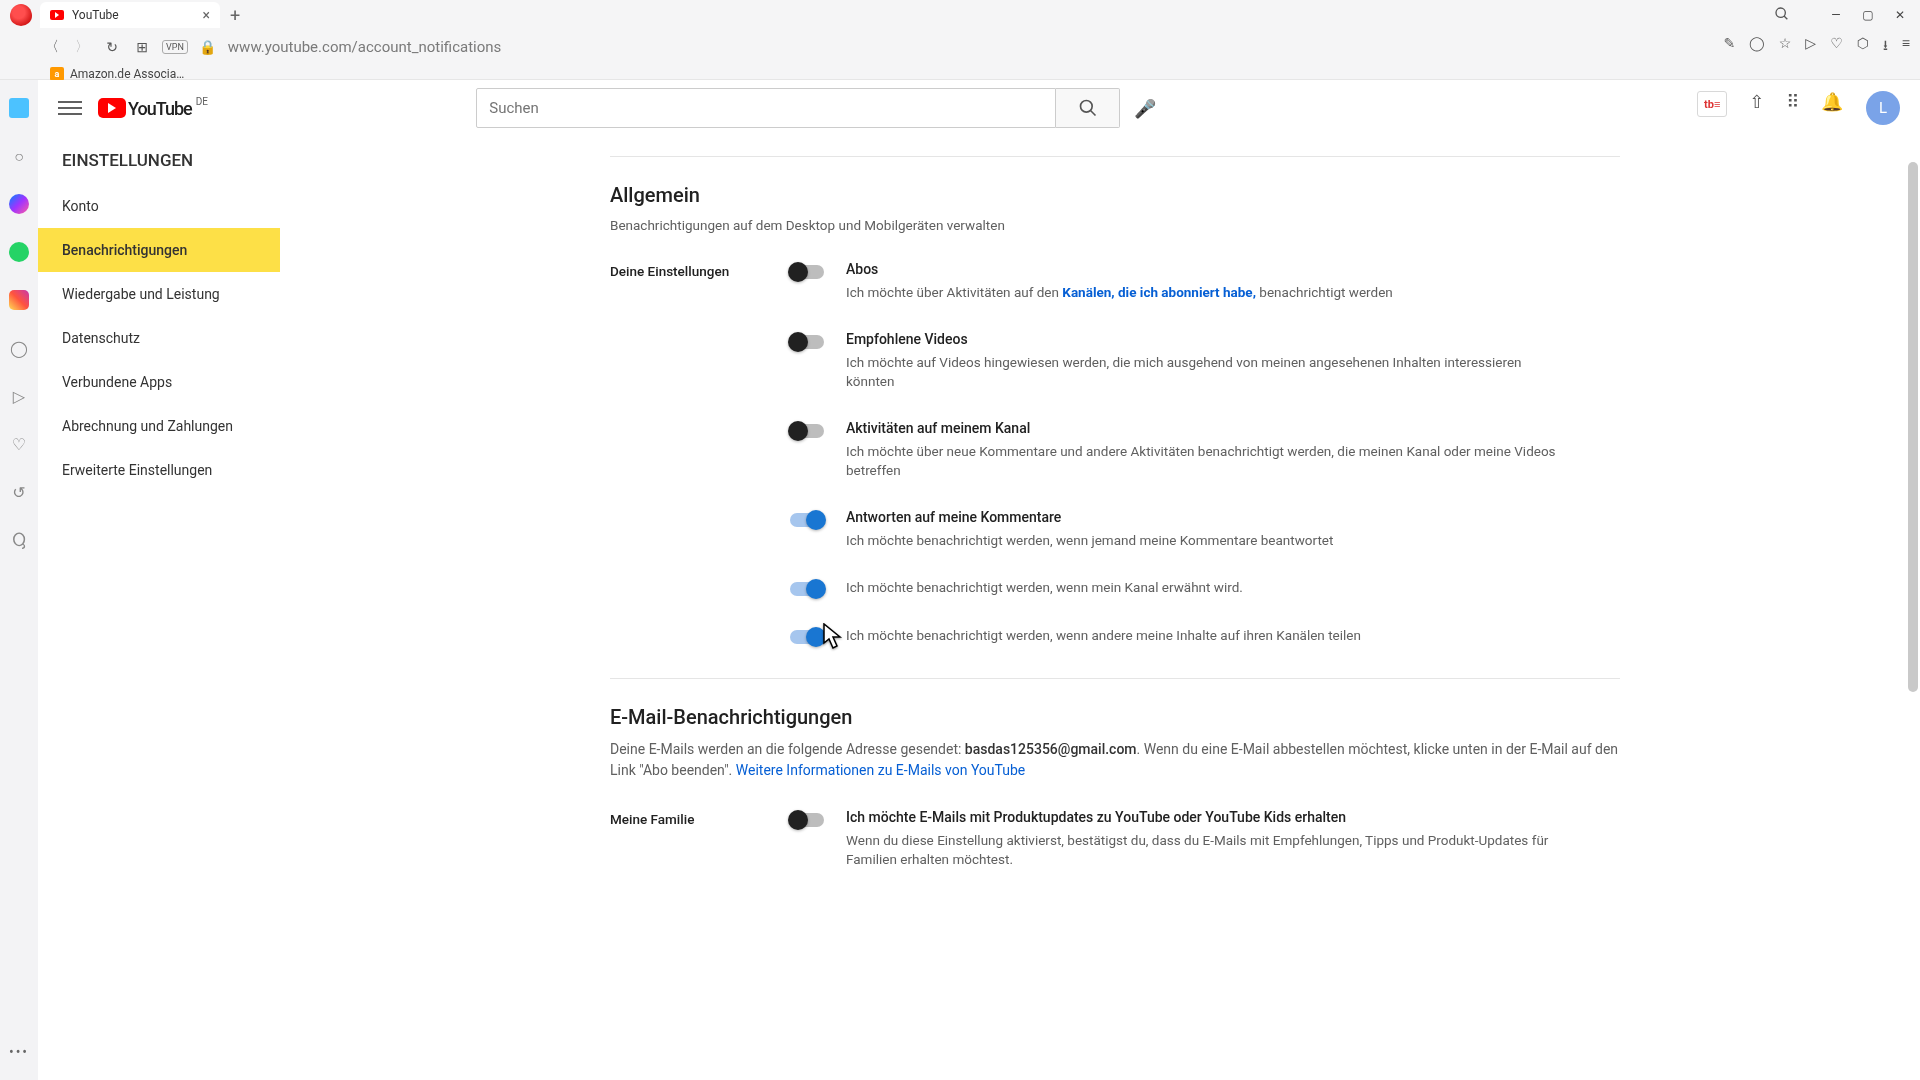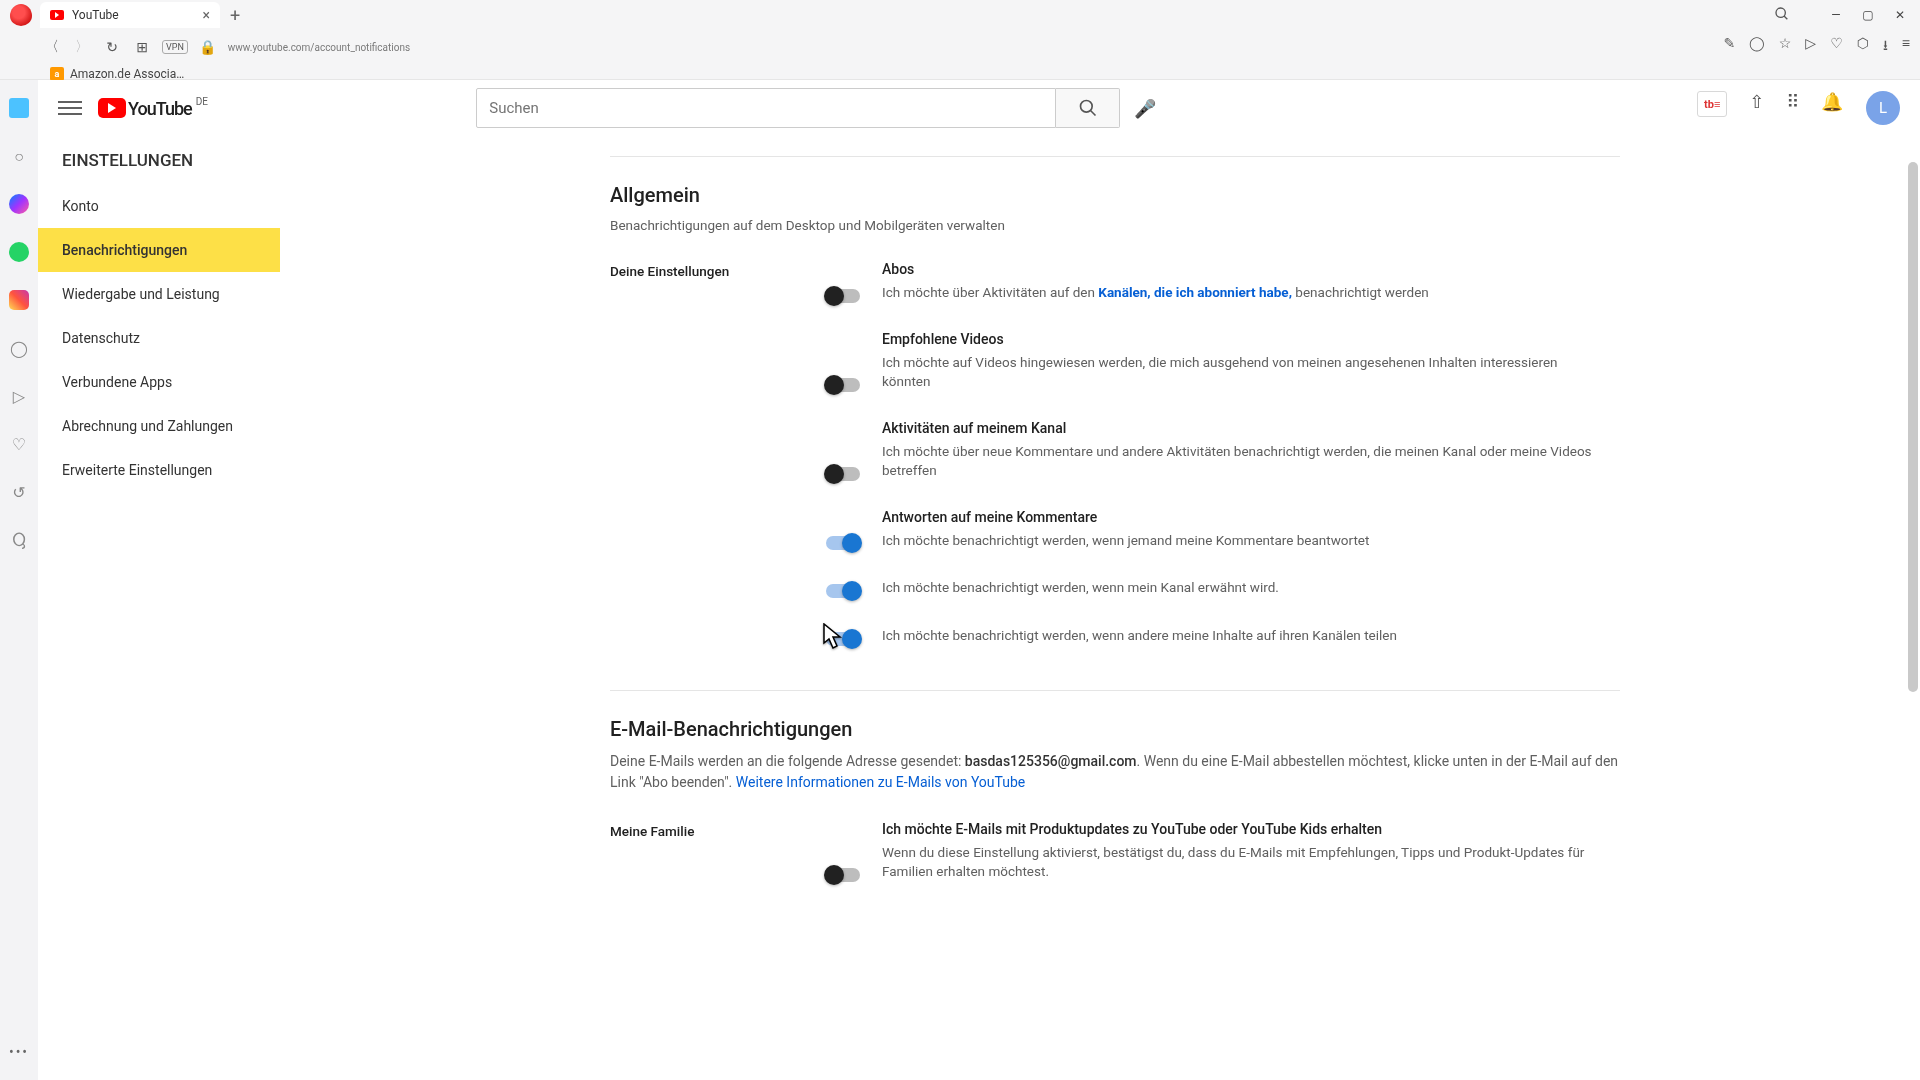--- a/index.html
+++ b/index.html
@@ -11,21 +11,21 @@
 .opera-o { position: absolute; left: 10px; top: 4px; width: 22px; height: 22px; background: radial-gradient(circle at 40% 38%, #ff4e4e 32%, #d61b1b 70%); border-radius: 50% 50% 50% 50% / 55% 55% 45% 45%; }
 .tab { display: flex; align-items: center; background: #fff; border-radius: 6px 6px 0 0; padding: 4px 10px; height: 26px; min-width: 180px; gap: 8px; }
 .tab-title { font-size: 12px; color: #333; flex: 1; }
 .tab-close { font-size: 14px; color: #666; cursor: pointer; }
 .new-tab { font-size: 18px; color: #666; margin-left: 10px; cursor: pointer; }
 .win-controls { position: absolute; right: 6px; top: 4px; display: flex; gap: 4px; }
 .win-controls span { width: 28px; height: 22px; display: flex; align-items: center; justify-content: center; font-size: 12px; color: #444; }
 .search-top { position: absolute; right: 130px; top: 6px; color: #555; }
 .addr-row { height: 34px; display: flex; align-items: center; padding: 0 10px 0 42px; gap: 10px; }
 .nav-ico { width: 20px; height: 20px; display: flex; align-items: center; justify-content: center; color: #555; font-size: 14px; }
-.addr-url { font-size: 10px; color: #7a7a7a; }
+.addr-url { font-size: 15px; color: #7a7a7a; }
 .addr-right { margin-left: auto; display: flex; gap: 14px; color: #555; }
 .addr-right span { font-size: 14px; }
 .bookmark-bar { height: 20px; padding-left: 50px; display: flex; align-items: center; gap: 6px; font-size: 12px; color: #444; }
 .amz { width:14px;height:14px;background:#f90;color:#fff;font-size:9px;font-weight:bold;display:flex;align-items:center;justify-content:center;border-radius:2px;}
 
 
 .opera-sidebar { position: absolute; left: 0; top: 80px; bottom: 0; width: 38px; background: #f3f3f5; display: flex; flex-direction: column; align-items: center; padding-top: 18px; gap: 28px; }
 .os-ico { width: 20px; height: 20px; border-radius: 4px; }
 .os-more { margin-top:auto; margin-bottom:20px; color:#666; letter-spacing:2px; font-size:14px;}
 
@@ -53,33 +53,33 @@
 .settings-sidebar{width:242px;padding-top:14px;}
 .settings-title{font-size:17px;font-weight:500;color:#333;padding:0 24px 14px;}
 .settings-item{padding:14px 24px;font-size:14px;color:#333;cursor:pointer;}
 .settings-item.active{background:#fde047;font-weight:500;}
 
 
 .content{flex:1;padding:20px 40px 40px 330px;overflow:auto;font-size:14px;color:#606060;}
 .sec-divider{height:1px;background:#e5e5e5;margin-bottom:26px;width:1010px;}
 .sec-title{font-size:20px;font-weight:500;color:#212121;margin-bottom:10px;}
 .sec-sub{font-size:13.5px;color:#606060;margin-bottom:28px;}
-.settings-row{display:flex;gap:36px;}
+.settings-row{display:flex;}
 .row-label{width:180px;font-size:13.5px;font-weight:500;color:#212121;padding-top:2px;}
 .toggles{flex:1;display:flex;flex-direction:column;gap:28px;max-width:770px;}
-.toggle-item{display:flex;gap:22px;align-items:flex-end;}
+.toggle-item{display:flex;gap:22px;align-items:flex-start;}
 .toggle{position:relative;width:34px;height:14px;background:#bdbdbd;border-radius:10px;margin-top:4px;flex-shrink:0;cursor:pointer;}
 .toggle .knob{position:absolute;width:20px;height:20px;border-radius:50%;top:-3px;left:-2px;background:#212121;box-shadow:0 1px 3px rgba(0,0,0,.3);}
 .toggle.on .knob{left:16px;background:#1976d2;}
 .toggle.on{background:#a6c6ee;}
 .toggle-text{flex:1;}
 .toggle-title{font-size:14px;font-weight:500;color:#212121;margin-bottom:6px;}
 .toggle-desc{font-size:13.5px;color:#606060;line-height:1.45;}
 .toggle-desc a{color:#065fd4;text-decoration:none;font-weight:bold;}
-.email-sec{margin-top:44px;}
+.email-sec{margin-top:32px;}
 .email-intro{font-size:14px;line-height:1.5;max-width:1010px;margin-bottom:28px;}
 .email-intro b{font-weight:500;color:#333;}
 .email-intro a{color:#065fd4;text-decoration:none;}
 
 .cursor{position:absolute;left:823px;top:623px;width:22px;height:28px;pointer-events:none;z-index:999;}
 .cursor svg{filter:drop-shadow(0 1px 1px rgba(0,0,0,.4));}
 
 .scroll-track{position:absolute;right:0;top:56px;bottom:0;width:14px;}
 .scroll-thumb{position:absolute;right:2px;top:26px;width:10px;height:530px;background:#c9c9c9;border-radius:5px;}
 

